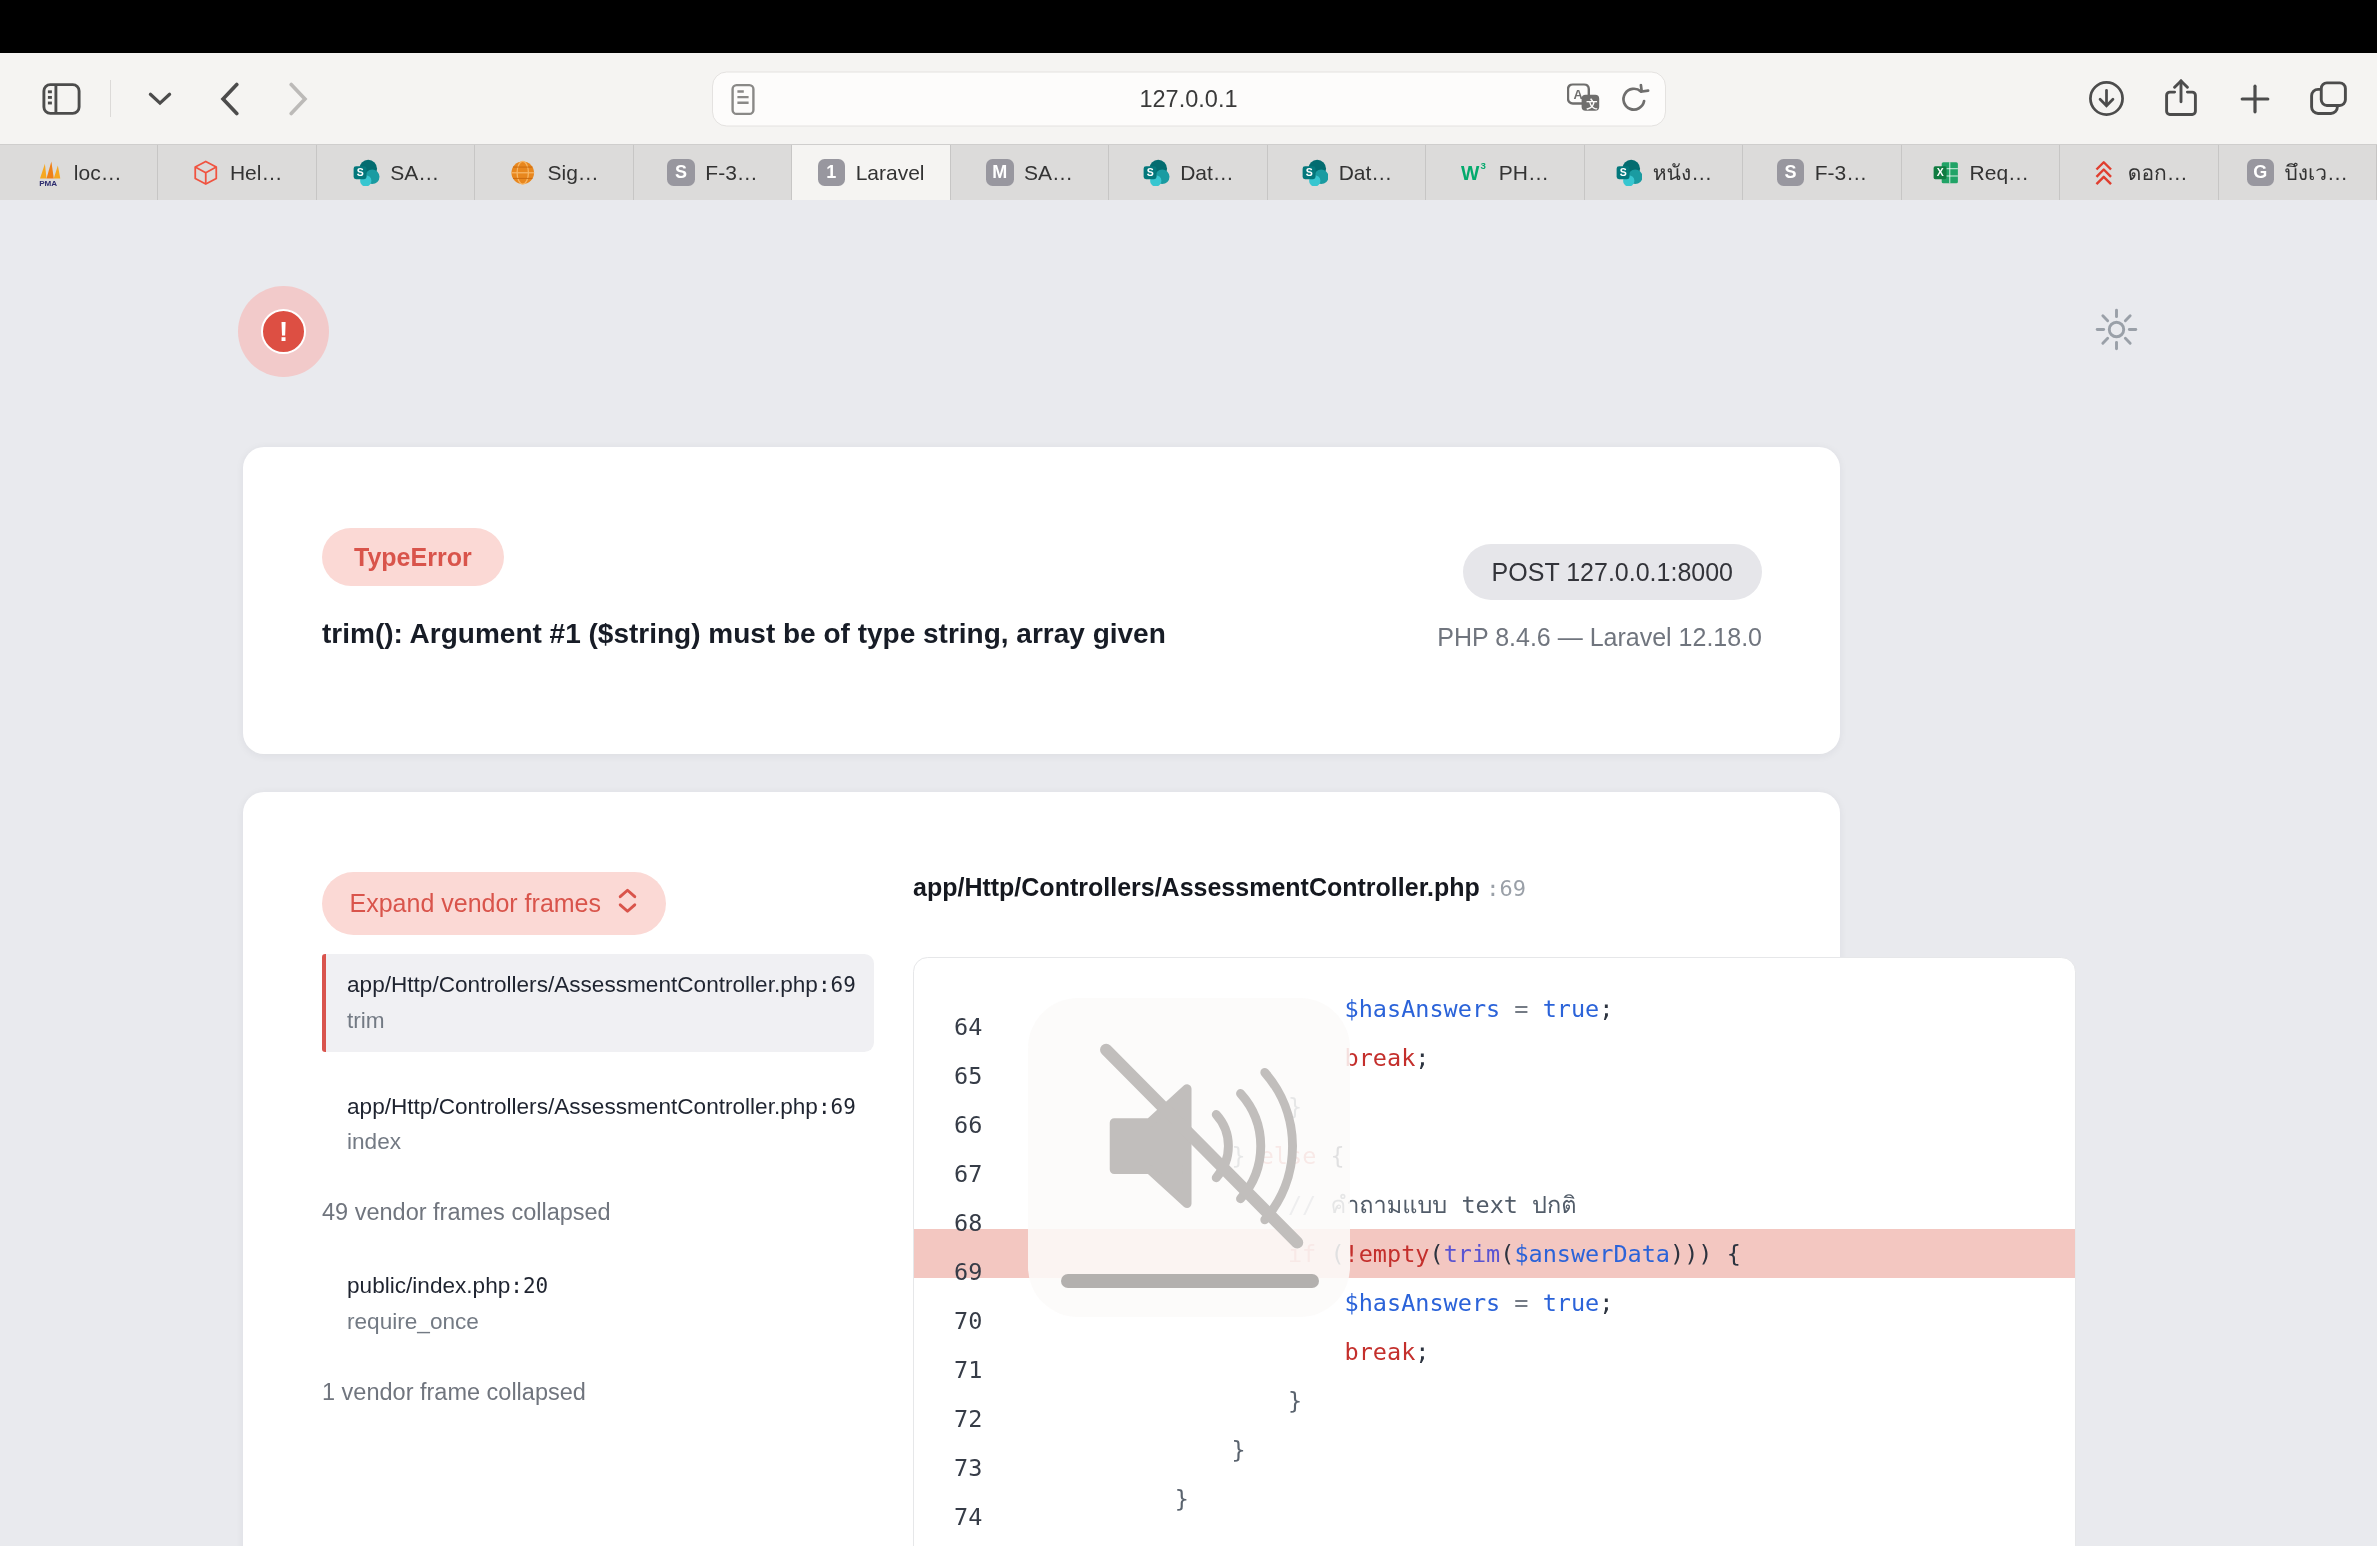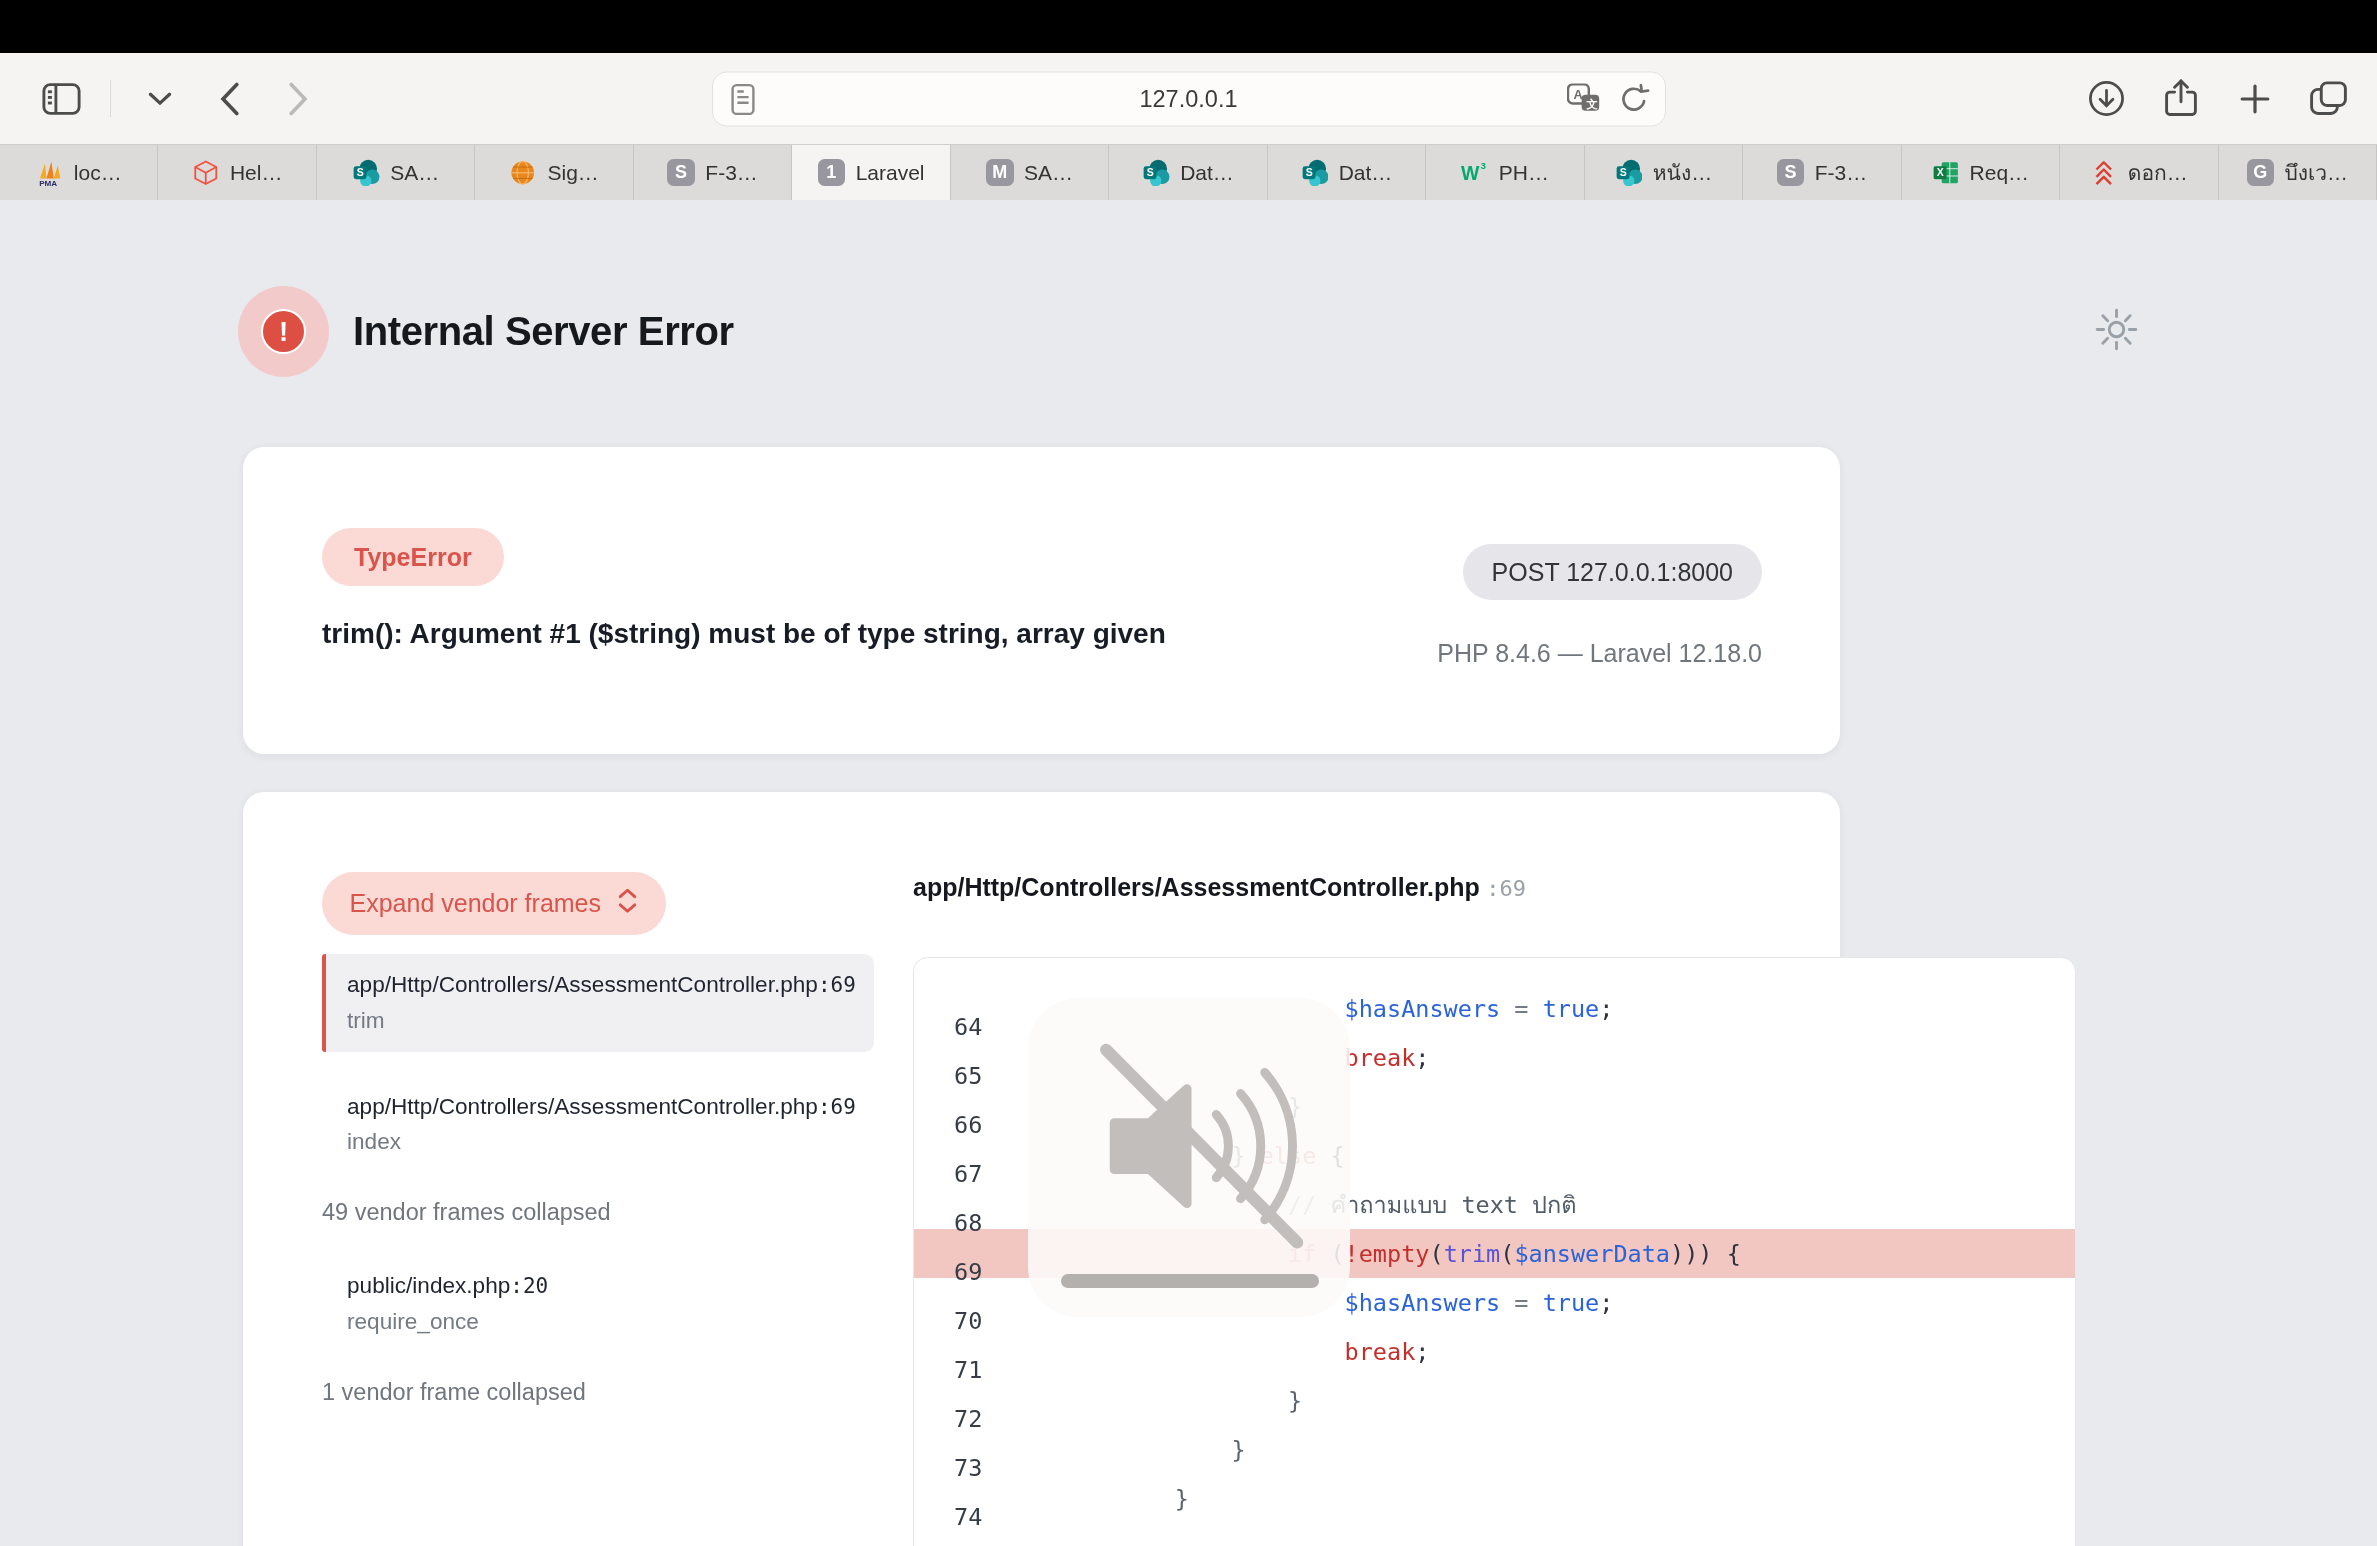--- a/index.html
+++ b/index.html
@@ -42,21 +42,21 @@
   .theme-toggle { position:absolute; left:2094px; top:107px; width:45px; height:45px; color:#9aa0a8; }
 
   .card { position:absolute; left:243px; width:1597px; background:#fff; border-radius:21px;
     box-shadow:0 1.6px 8px rgba(30,41,59,.06); }
   .card-error { top:247px; height:307px; }
   .badge-type { position:absolute; left:79px; top:81px; background:#fbd9d5; color:#d9544b;
     font-size:25px; font-weight:600; padding:14.6px 32px; border-radius:808px; }
   .err-message { position:absolute; left:79px; top:171px; font-size:28px; font-weight:700; color:#171c26; }
   .badge-post { position:absolute; right:78px; top:97px; background:#e6e6ea; color:#33343a;
     font-size:25px; padding:13.7px 29px; border-radius:808px; }
-  .env-line { position:absolute; right:78px; top:176px; font-size:25px; color:#70757e;margin-top:16px; }
+  .env-line { position:absolute; right:78px; top:176px; font-size:25px; color:#70757e; }
 
   .card-trace { top:592px; height:1003px; }
   .btn-expand { position:absolute; left:79px; top:80px; display:flex; align-items:center; gap:16px;
     background:#fbd9d5; color:#d9544b; font-size:25px; font-weight:500; padding:14.6px 27.5px; border-radius:808px; }
 
   .frames { position:absolute; left:79px; top:162px; width:552px; }
   .frame { padding:18px 21px; border-left:4.9px solid transparent; margin-bottom:24px; }
   .frame.active { background:#f0f0f3; border-left:4.9px solid #d9544d; border-radius:3.2px 9.7px 9.7px 3.2px; }
   .frame-file { font-size:22.6px; color:#1f2430; }
   .frame-file .ln { font-family:"DejaVu Sans Mono",monospace; font-size:21px; }
@@ -334,21 +334,20 @@
     <span class="tab-label">บึงเว…</span>
   </div>
 </div>
 
 <div class="content">
 
   <div class="page-header">
     <span class="err-circle">
       <span class="err-dot">!</span>
     </span>
-    <span class="page-title">Internal Server Error</span>
   </div>
 
   <span class="theme-toggle">
     <svg width="45" height="45" viewBox="0 0 56 56" fill="none" stroke="currentColor" stroke-width="3.6" stroke-linecap="round">
       <circle cx="28" cy="28" r="9"></circle>
       <line x1="28" y1="4" x2="28" y2="12"></line>
         <line x1="28" y1="44" x2="28" y2="52"></line>
       <line x1="4" y1="28" x2="12" y2="28"></line>
         <line x1="44" y1="28" x2="52" y2="28"></line>
       <line x1="11" y1="11" x2="17" y2="17"></line>

